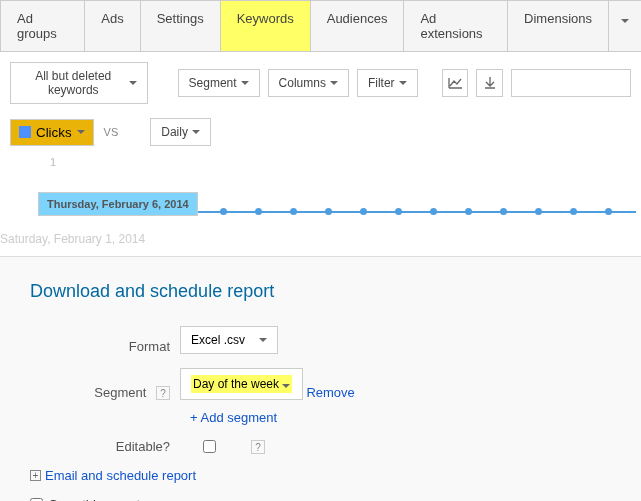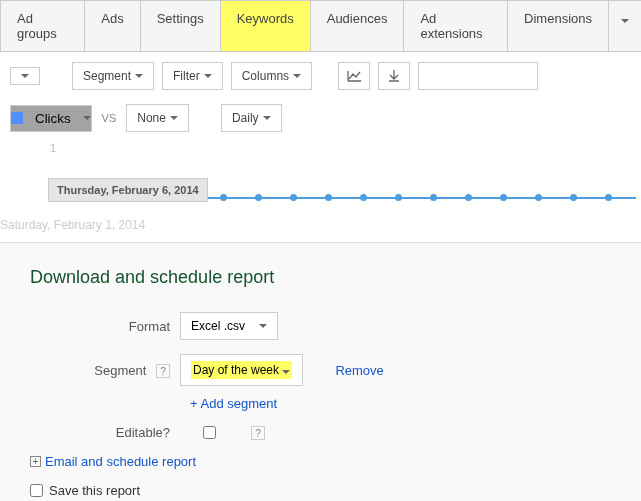--- a/index.html
+++ b/index.html
@@ -14,80 +14,81 @@
 
 
 .toolbar { display: flex; align-items: center; padding: 10px 10px; gap: 8px; }
 .btn-dd { border: 1px solid #ccc; background: #fff; padding: 6px 10px; cursor: pointer; font-size: 12px; color: #444; display: inline-flex; align-items: center; gap: 4px; }
 .caret { display: inline-block; width: 0; height: 0; border-left: 4px solid transparent; border-right: 4px solid transparent; border-top: 4px solid #666; }
 .icon-btn { border: 1px solid #ccc; background: #fff; width: 32px; height: 28px; display: inline-flex; align-items: center; justify-content: center; cursor: pointer; }
 .search-input { border: 1px solid #ccc; height: 28px; padding: 0 6px; width: 120px; }
 
 
 .toolbar2 { display: flex; align-items: center; padding: 4px 10px 10px; gap: 10px; }
-.metric-btn { border: 1px solid #ccc; background: #a3a3a3; padding: 5px 0; display: inline-flex; align-items: center; gap: 12px; cursor: pointer; }
+.metric-btn { border: 1px solid #ccc; background: #eab308; padding: 5px 8px; display: inline-flex; align-items: center; gap: 5px; cursor: pointer; }
 .sq { width: 12px; height: 12px; background: #4d90fe; display: inline-block; }
 .vs-text { color: #888; font-size: 11px; }
 
 
 .chart-area { position: relative; height: 90px; margin: 0 0 10px; }
 .y-label { position: absolute; left: 50px; top: 0; color: #bbb; font-size: 11px; }
 .line { position: absolute; top: 55px; left: 70px; right: 5px; height: 2px; background: #4e9de0; }
 .dot { position: absolute; width: 7px; height: 7px; border-radius: 50%; background: #4e9de0; top: 52px; }
-.tooltip { position: absolute; left: 48px; top: 36px; background: #e5e5e5; border: 1px solid #ccc; padding: 5px 8px; font-size: 11px; color: #555; z-index: 2; }
+.tooltip { position: absolute; left: 38px; top: 36px; background: #7dd3fc; border: 1px solid #ccc; padding: 5px 8px; font-size: 11px; color: #555; z-index: 2; }
 .tooltip .tt-sq { width: 8px; height: 8px; background: #4d90fe; display: inline-block; margin-right: 3px; }
 .date-label { position: absolute; left: 0; bottom: 0; color: #ccc; font-size: 12px; }
 
 
 .dialog { border-top: 1px solid #ddd; background: #f9f9f9; padding: 24px 30px; }
-.dialog h2 { font-size: 18px; font-weight: normal; color: #14532d; margin-bottom: 24px; }
-.form-row { display: flex; align-items: center; margin-bottom: 14px; }
+.dialog h2 { font-size: 18px; font-weight: normal; color: #0369a1; margin-bottom: 24px; }
+.form-row { display: flex; align-items: flex-end; margin-bottom: 14px; }
 .form-label { width: 150px; text-align: right; color: #555; padding-right: 10px; font-size: 13px; }
 .dd-btn { border: 1px solid #ccc; background: #fff; padding: 6px 10px; cursor: pointer; font-size: 12px; display: inline-flex; align-items: center; gap: 14px; }
 .segment-highlight { background: #ffff66; padding: 2px 2px; }
 .link { color: #1155cc; cursor: pointer; font-size: 13px; }
 .add-seg { margin-left: 160px; margin-top: -4px; margin-bottom: 14px; }
 .editable-row { display: flex; align-items: center; margin-bottom: 14px; gap: 23px; }
 .editable-row .form-label { width: 150px; }
 .help-q { display: inline-block; width: 14px; height: 14px; border: 1px solid #ccc; text-align: center; font-size: 10px; color: #888; line-height: 13px; margin-left: 6px; }
 .expand-row { display: flex; align-items: center; margin-bottom: 14px; color: #1155cc; cursor: pointer; }
 .plus-box { display: inline-block; width: 11px; height: 11px; border: 1px solid #888; text-align: center; font-size: 10px; line-height: 10px; color: #666; margin-right: 4px; }
 .save-row { display: flex; align-items: center; margin-bottom: 20px; color: #333; }
-.remove-link { margin-left: 32px; }
+.remove-link { margin-left: 3px; }
 .checkbox { margin-right: 6px; }
 </style>
 </head>
 <body>
 
 <div class="tabs">
   <div class="tab">Ad groups</div>
   <div class="tab">Ads</div>
   <div class="tab">Settings</div>
   <div class="tab active highlighted">Keywords</div>
   <div class="tab">Audiences</div>
   <div class="tab">Ad extensions</div>
   <div class="tab">Dimensions</div>
   <div class="tab more"><span class="caret"></span></div>
 </div>
 
 <div class="toolbar">
   <button class="btn-dd">
+    <span>All but deleted keywords</span>
     <span class="caret"></span>
   </button>
   <span style="width:16px"></span>
   <button class="btn-dd">
     <span>Segment</span>
     <span class="caret"></span>
   </button>
   <button class="btn-dd">
-    <span>Filter</span>
+    <span>Columns</span>
     <span class="caret"></span>
   </button>
   <button class="btn-dd">
-    <span>Columns</span>
+    <span>Filter</span>
     <span class="caret"></span>
   </button>
   <span style="width:10px"></span>
   <button class="icon-btn">
     <svg width="16" height="14">
         <path d="M2 12 L2 2 M2 12 L15 12 M3 10 L7 5 L10 8 L14 3" stroke="#666" fill="none" stroke-width="1.3"></path>
       </svg>
   </button>
   <button class="icon-btn">
     <svg width="14" height="14">
@@ -97,24 +98,20 @@
   <input class="search-input" type="text" style="">
 </div>
 
 <div class="toolbar2">
   <button class="metric-btn">
     <span class="sq"></span>
     <span>Clicks</span>
     <span class="caret"></span>
   </button>
   <span class="vs-text">VS</span>
-  <button class="btn-dd">
-    <span>None</span>
-    <span class="caret"></span>
-  </button>
   <span style="width:12px"></span>
   <button class="btn-dd">
     <span>Daily</span>
     <span class="caret"></span>
   </button>
 </div>
 
 <div class="chart-area">
   <span class="y-label">1</span>
   <div class="tooltip">

